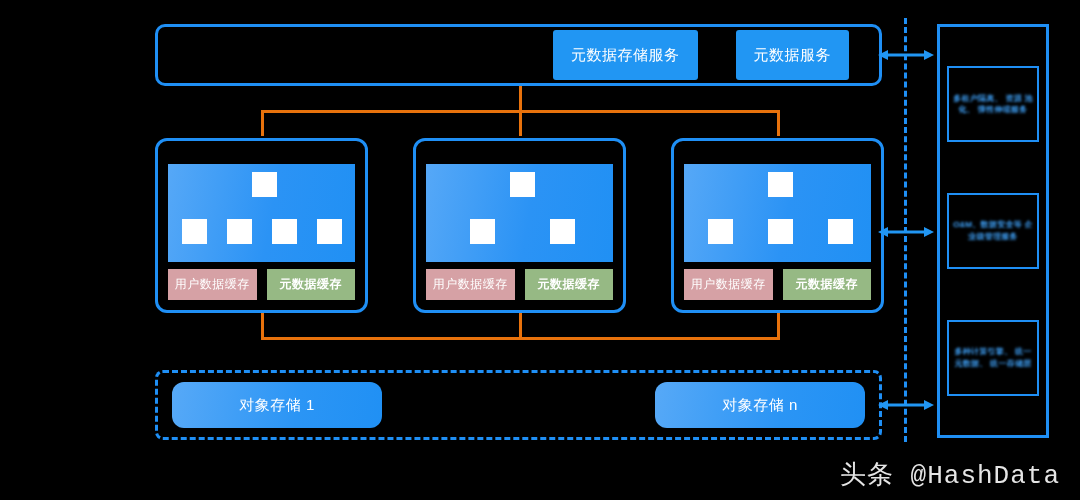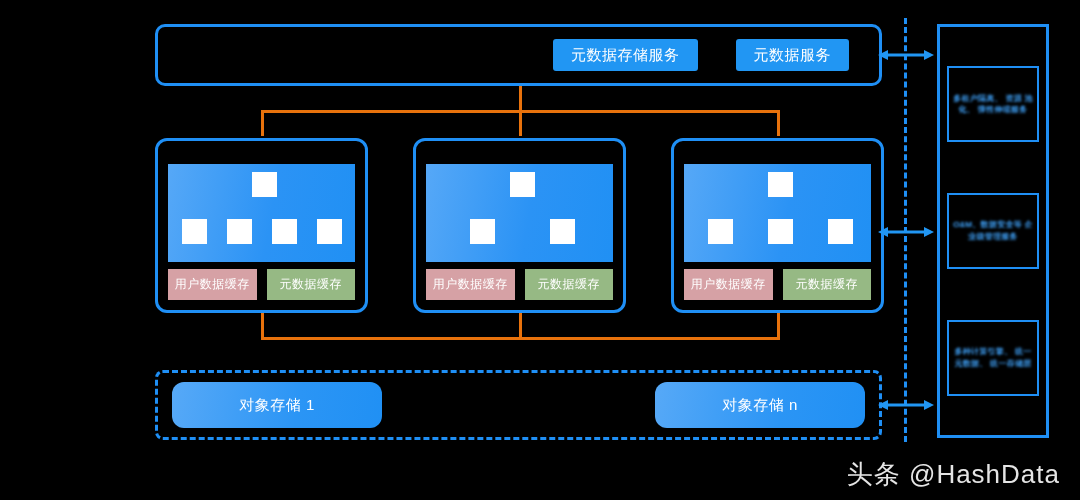--- a/index.html
+++ b/index.html
@@ -18,21 +18,21 @@
     border:3px solid #1f8ff5;border-radius:10px;box-sizing:border-box;
   }
   .svc-row{
     position:absolute;left:0;top:0;width:100%;height:100%;
     display:flex;align-items:center;justify-content:flex-end;
     gap:38px;padding-right:30px;box-sizing:border-box;
   }
   .svc-btn{
     background:#2196f3;color:#fff;border-radius:3px;
     font-size:15px;letter-spacing:.5px;
-    height:32px;display:flex;align-items:center;justify-content:center;
+    height:50px;display:flex;align-items:center;justify-content:center;
     padding:0 18px;white-space:nowrap;
   }
 
   
   .bus-h{background:#e8720c;height:3px;}
   .bus-v{background:#e8720c;width:3px;}
 
   
   .cluster{
     width:213px;height:175px;
@@ -46,21 +46,21 @@
     background:linear-gradient(100deg,#56a8f7 0%,#2b93f5 55%,#2090f4 100%);
     flex:0 0 auto;
   }
   .node-sq{position:absolute;background:#fff;width:25px;height:25px;}
   .cache-row{display:flex;gap:10px;margin-top:7px;}
   .cache{
     flex:1;height:31px;display:flex;align-items:center;justify-content:center;
     color:#fff;font-size:12px;letter-spacing:.5px;white-space:nowrap;
   }
   .cache.user{background:#d6a1a5;}
-  .cache.meta{background:#96b984;}
+  .cache.meta{background:#96b984;font-weight:bold;}
 
   
   .store-group{
     left:155px;top:370px;width:727px;height:70px;
     border:3px dashed #1f8ff5;border-radius:8px;box-sizing:border-box;
     display:flex;align-items:center;justify-content:space-between;
     padding:0 14px;
   }
   .store-btn{
     width:210px;height:46px;border-radius:12px;
@@ -92,21 +92,21 @@
   }
 
   
   .arrow2{height:12px;width:56px;}
   .arrow2 svg{display:block;}
 
   
   .watermark{
     right:20px;bottom:8px;color:#f2f2f2;font-size:26px;
     letter-spacing:1px;opacity:.95;white-space:nowrap;
-    display:flex;align-items:center;gap:2px;
+    display:flex;align-items:center;gap:2px;font-family:Liberation Mono, monospace;
   }
 </style>
 </head>
 <body>
 
 <div class="stage">
 
   <div class="abs top-panel">
     <div class="svc-row">
       <div class="svc-btn">元数据存储服务</div>

